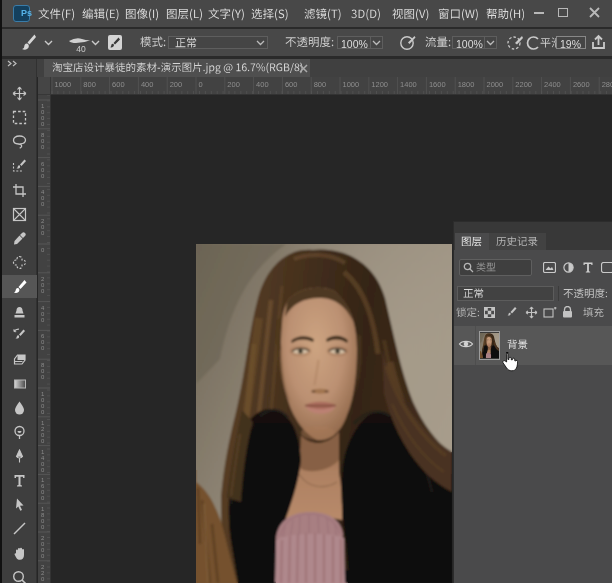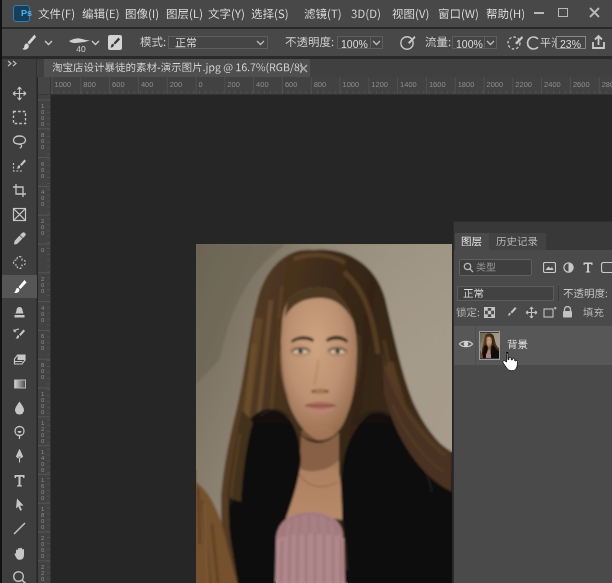--- a/index.html
+++ b/index.html
@@ -166,21 +166,21 @@
       <path d="M12 5 A6 6 0 1 0 12 13" fill="none" stroke="#c9c9c9" stroke-width="1.7"></path>
     </svg>
 <div style="position:absolute;left:540.0px;top:36.5px;width:25.1px;height:12.1px;">
       <svg width="25.1" height="12.1" viewBox="0 0 25.1 12.1" style="position:absolute;left:0;top:0;overflow:visible">
         <g transform="translate(0,9.7) scale(0.1100)">
           <path d="M17 -63C21 -56 25 -46 27 -40L34 -42C32 -48 28 -58 24 -65ZM76 -66C73 -58 68 -48 65 -42L71 -40C75 -46 80 -55 83 -63ZM5 -35V-27H46V8H54V-27H95V-35H54V-70H89V-77H10V-70H46V-35Z M109 -78C115 -74 123 -68 127 -65L132 -70C128 -74 120 -79 114 -83ZM104 -50C110 -47 117 -42 121 -39L126 -45C122 -48 114 -52 109 -55ZM108 2 114 6C119 -3 125 -15 129 -25L124 -30C119 -19 112 -6 108 2ZM146 -22H178V-14H146ZM146 -27V-34H178V-27ZM139 -40V8H146V-9H178V0C178 2 178 2 176 2C175 2 170 2 165 2C166 4 167 6 167 8C174 8 179 8 182 7C184 6 185 4 185 0V-40ZM140 -80V-53H129V-36H136V-47H188V-36H195V-53H185V-80ZM147 -53V-62H160V-53ZM178 -53H166V-68H147V-74H178Z M214 -39C218 -39 220 -42 220 -46C220 -50 218 -53 214 -53C210 -53 207 -50 207 -46C207 -42 210 -39 214 -39ZM214 1C218 1 220 -2 220 -6C220 -10 218 -13 214 -13C210 -13 207 -10 207 -6C207 -2 210 1 214 1Z" fill="#d0d0d0"></path>
         </g>
       </svg>
     </div>
 <div class="abs" style="left:556px;top:36px;width:30px;height:13px;border:1px solid #888;background:#454545"></div>
-<div class="abs" style="left:560px;top:38px;color:#ddd;font-size:10.5px">23%</div>
+<div class="abs" style="left:560px;top:38px;color:#ddd;font-size:10.5px">19%</div>
 <svg class="abs" style="left:591px;top:34px" width="15" height="17">
       <path d="M7.5 2 L7.5 11 M4 5.5 L7.5 2 L11 5.5" stroke="#c9c9c9" stroke-width="1.8" fill="none"></path>
       <path d="M2 8 L2 14 L13 14 L13 8" stroke="#c9c9c9" stroke-width="1.8" fill="none"></path>
     </svg>
 <div class="abs" style="left:2px;top:59px;width:610px;height:18px;background:#404040"></div>
 <div class="abs" style="left:44px;top:59px;width:266px;height:18px;background:#4f4f4f"></div>
 <div style="position:absolute;left:52.0px;top:61.5px;width:251.4px;height:11.6px;">
       <svg width="251.4" height="11.6" viewBox="0 0 251.4 11.6" style="position:absolute;left:0;top:0;overflow:visible">
         <g transform="translate(0,9.2) scale(0.1050)">
           <path d="M9 -77C14 -75 22 -71 25 -68L30 -74C26 -76 19 -80 14 -82ZM4 -50C9 -48 16 -44 19 -41L23 -47C20 -50 13 -53 8 -55ZM6 1 13 6C18 -4 23 -16 27 -26L21 -31C17 -20 11 -7 6 1ZM42 -84C38 -72 30 -59 22 -51C24 -50 27 -48 28 -47C32 -51 36 -56 40 -62H85C85 -20 84 -4 81 0C80 1 79 1 77 1C75 1 69 1 62 1C64 3 65 6 65 8C70 8 76 8 80 8C83 7 86 6 88 4C91 -1 92 -17 92 -65C92 -66 92 -69 92 -69H43C46 -73 48 -78 49 -82ZM36 -25V-6H75V-25H69V-12H59V-30H80V-36H59V-45H75V-51H48C49 -54 50 -56 52 -59L45 -60C42 -53 38 -45 33 -40C34 -40 37 -38 39 -37C41 -40 43 -42 45 -45H52V-36H30V-30H52V-12H42V-25Z M161 -17C167 -13 174 -6 177 -3L183 -7C179 -11 172 -17 167 -21ZM143 -83C145 -80 147 -75 148 -72H108V-50H116V-64H184V-52H116V-45H146V-29H119V-22H146V-2H107V5H194V-2H154V-22H182V-29H154V-45H184V-50H192V-72H157C155 -75 153 -81 150 -85Z M229 -29V7H236V3H279V6H286V-29H259V-42H291V-49H259V-61H251V-29ZM236 -4V-22H279V-4ZM247 -82C249 -79 250 -75 252 -72H212V-46C212 -31 212 -11 203 4C205 4 208 7 210 8C219 -7 220 -30 220 -46V-65H294V-72H260C259 -75 256 -80 254 -84Z M312 -78C318 -73 324 -66 327 -62L332 -67C329 -71 322 -78 317 -82ZM304 -53V-45H318V-10C318 -5 315 -2 313 0C315 1 317 4 318 6C319 4 322 2 340 -11C339 -13 337 -16 337 -18L326 -9V-53ZM349 -80V-69C349 -62 347 -54 334 -48C335 -46 338 -44 339 -42C353 -49 356 -60 356 -69V-73H374V-57C374 -50 375 -47 382 -47C383 -47 388 -47 390 -47C392 -47 394 -47 395 -47C395 -49 395 -52 394 -54C393 -54 391 -53 390 -53C388 -53 384 -53 383 -53C381 -53 381 -54 381 -57V-80ZM380 -33C377 -25 372 -18 365 -13C358 -18 353 -25 349 -33ZM338 -40V-33H344L342 -32C346 -23 352 -15 359 -9C352 -4 343 0 334 2C336 3 337 6 338 8C347 5 357 2 365 -4C372 2 381 6 392 8C393 6 395 3 396 2C387 0 378 -4 371 -9C379 -16 386 -26 390 -38L386 -40L384 -40Z M414 -78C419 -73 426 -66 430 -62L435 -67C431 -71 424 -78 419 -82ZM405 -53V-45H420V-9C420 -5 417 -2 416 -1C417 1 419 4 420 6C421 4 424 2 443 -12C442 -13 441 -16 440 -18L428 -10V-53ZM463 -84V-51H437V-43H463V8H470V-43H496V-51H470V-84Z M524 -64H576V-57H524ZM524 -75H576V-69H524ZM513 0 516 6C524 3 534 0 544 -4L543 -9C532 -6 520 -2 513 0ZM546 -22V1C546 2 546 2 545 2C543 2 539 2 534 2C535 4 536 6 536 8C543 8 547 8 550 7C553 6 553 4 553 1V-22ZM554 -4C564 -2 576 3 582 6L586 1C579 -2 567 -6 558 -9ZM527 -16C529 -14 532 -10 534 -8L540 -11C538 -14 535 -17 532 -19ZM568 -20C566 -18 563 -13 561 -11L566 -8C568 -10 572 -14 574 -17ZM511 -45V-40H530V-32H506V-26H528C521 -21 512 -16 504 -14C505 -13 507 -10 508 -9C518 -12 530 -18 537 -26H564C571 -19 582 -13 592 -10C593 -11 595 -14 597 -15C589 -17 579 -21 573 -26H594V-32H570V-40H589V-45H570V-52H584V-80H517V-52H530V-45ZM538 -52H562V-45H538ZM538 -32V-40H562V-32Z M624 -84C620 -77 611 -68 603 -63C604 -62 606 -59 607 -58C616 -64 625 -73 631 -81ZM640 -35C639 -18 636 -5 627 4C628 5 631 7 632 8C637 3 641 -3 643 -11C651 4 663 7 679 7H695C695 5 696 1 697 0C694 0 682 0 679 0C676 0 672 0 669 -1V-22H692V-28H669V-43H696V-50H668V-64H691V-71H668V-84H661V-71H638V-64H661V-50H633V-43H661V-3C655 -6 649 -11 646 -20C647 -25 647 -30 648 -35ZM627 -64C621 -53 611 -43 602 -36C603 -34 606 -31 606 -29C610 -32 614 -36 618 -40V8H625V-48C628 -52 631 -57 634 -61Z M755 -42C761 -35 768 -25 770 -19L777 -23C774 -29 767 -38 761 -46ZM724 -84C723 -79 722 -73 720 -68H709V5H716V-2H744V-68H727C728 -72 730 -78 732 -83ZM716 -61H737V-40H716ZM716 -9V-34H737V-9ZM760 -84C757 -71 751 -57 744 -48C746 -47 749 -45 751 -44C754 -48 757 -54 760 -61H786C784 -21 783 -6 780 -2C778 -1 777 -1 775 -1C773 -1 767 -1 760 -1C762 1 763 4 763 6C768 6 774 6 778 6C781 6 784 5 786 2C790 -3 791 -18 793 -64C793 -65 793 -68 793 -68H763C764 -73 766 -78 767 -83Z M864 -9C872 -4 883 2 888 6L894 2C888 -3 877 -9 869 -13ZM829 -13C823 -7 814 -2 805 2C806 3 809 5 810 7C819 3 829 -4 836 -10ZM819 -29C821 -30 824 -30 844 -32C835 -28 827 -25 824 -24C818 -22 813 -20 810 -20C810 -18 811 -15 812 -14C814 -14 818 -15 848 -16V-1C848 0 848 1 846 1C844 1 839 1 833 1C834 3 835 6 836 8C843 8 848 8 851 6C854 5 855 3 855 -1V-17L880 -18C883 -16 885 -14 887 -12L893 -16C888 -21 880 -27 873 -32L867 -28C869 -26 872 -25 874 -23L833 -21C847 -26 861 -32 874 -39L869 -44C865 -42 861 -39 857 -37L834 -36C839 -38 844 -41 850 -44L847 -46H895V-52H854V-59H884V-64H854V-71H890V-77H854V-84H846V-77H810V-71H846V-64H816V-59H846V-52H805V-46H841C834 -42 827 -39 824 -38C822 -37 819 -36 817 -36C818 -34 819 -31 819 -29Z M978 -84V-62H948V-55H975C968 -40 954 -23 942 -14C944 -13 946 -10 947 -8C958 -16 970 -31 978 -45V-2C978 0 977 0 975 0C973 0 967 0 960 0C961 2 963 6 963 8C972 8 978 8 981 6C984 5 986 3 986 -2V-55H996V-62H986V-84ZM923 -84V-63H906V-55H922C918 -41 910 -26 903 -18C904 -16 906 -12 907 -10C913 -17 918 -29 923 -40V8H930V-44C934 -38 940 -31 942 -28L947 -34C944 -37 934 -49 930 -53V-55H944V-63H930V-84Z M1005 -24H1030V-32H1005Z M1102 -6C1109 -2 1119 4 1123 7L1129 3C1124 -1 1115 -7 1107 -10ZM1083 -10C1078 -5 1069 -1 1061 2C1062 3 1065 6 1066 8C1074 4 1084 -1 1090 -7ZM1044 -77C1049 -74 1056 -70 1060 -68L1064 -74C1061 -76 1054 -80 1049 -83ZM1038 -50C1043 -48 1050 -44 1054 -41L1058 -48C1054 -50 1048 -53 1042 -56ZM1041 1 1048 6C1053 -4 1058 -16 1062 -26L1056 -31C1052 -20 1046 -7 1041 1ZM1088 -83C1090 -80 1091 -77 1092 -74H1066V-58H1072V-68H1120V-58H1128V-74H1101C1100 -78 1098 -82 1096 -84ZM1076 -26H1092V-17H1076ZM1100 -26H1117V-17H1100ZM1076 -40H1092V-31H1076ZM1100 -40H1117V-31H1100ZM1073 -59V-53H1092V-45H1069V-11H1124V-45H1100V-53H1120V-59Z M1158 -35C1154 -24 1146 -13 1138 -6C1140 -5 1144 -2 1145 -1C1153 -9 1161 -21 1166 -33ZM1203 -32C1210 -22 1218 -9 1221 -1L1228 -4C1225 -13 1217 -26 1210 -35ZM1150 -77V-69H1220V-77ZM1141 -52V-45H1181V-2C1181 0 1180 0 1178 0C1176 0 1170 0 1163 0C1164 2 1166 6 1166 8C1175 8 1181 8 1184 7C1188 5 1189 3 1189 -2V-45H1229V-52Z M1272 -28C1280 -26 1290 -23 1296 -20L1299 -25C1294 -28 1283 -31 1275 -32ZM1262 -15C1276 -14 1293 -10 1303 -6L1306 -12C1296 -15 1279 -19 1266 -20ZM1243 -80V8H1250V4H1319V8H1326V-80ZM1250 -3V-73H1319V-3ZM1276 -71C1271 -63 1262 -55 1254 -50C1256 -49 1258 -46 1259 -45C1262 -47 1265 -50 1268 -52C1271 -49 1275 -46 1279 -43C1271 -39 1261 -36 1252 -35C1253 -33 1255 -30 1256 -28C1266 -31 1276 -34 1286 -40C1294 -35 1303 -32 1313 -30C1314 -31 1316 -34 1317 -35C1308 -37 1299 -40 1292 -43C1299 -48 1305 -54 1310 -61L1305 -63L1304 -63H1278C1280 -65 1281 -67 1282 -69ZM1272 -56 1273 -57H1299C1296 -53 1291 -50 1285 -46C1280 -49 1276 -53 1272 -56Z M1353 -81V-48C1353 -30 1351 -12 1338 2C1340 4 1343 6 1344 8C1354 -2 1358 -14 1359 -27H1402V8H1410V-34H1360C1360 -39 1360 -44 1360 -48V-50H1425V-58H1397V-84H1389V-58H1360V-81Z M1449 1C1452 1 1455 -2 1455 -6C1455 -10 1452 -13 1449 -13C1445 -13 1442 -10 1442 -6C1442 -2 1445 1 1449 1Z M1466 24C1477 24 1481 17 1481 6V-54H1472V6C1472 13 1470 17 1465 17C1463 17 1461 16 1460 16L1458 23C1460 24 1463 24 1466 24ZM1476 -66C1480 -66 1482 -68 1482 -72C1482 -75 1480 -78 1476 -78C1473 -78 1470 -75 1470 -72C1470 -68 1473 -66 1476 -66Z M1499 23H1508V4L1508 -5C1513 -1 1518 1 1523 1C1536 1 1547 -9 1547 -28C1547 -45 1539 -56 1525 -56C1519 -56 1513 -52 1508 -48H1508L1507 -54H1499ZM1522 -6C1518 -6 1513 -8 1508 -12V-41C1514 -45 1518 -48 1523 -48C1533 -48 1537 -40 1537 -28C1537 -14 1531 -6 1522 -6Z M1580 25C1596 25 1607 16 1607 6C1607 -3 1601 -7 1588 -7H1577C1570 -7 1568 -9 1568 -13C1568 -16 1569 -17 1571 -19C1574 -18 1577 -17 1579 -17C1591 -17 1599 -24 1599 -36C1599 -41 1598 -45 1595 -47H1606V-54H1587C1585 -55 1582 -56 1579 -56C1568 -56 1559 -48 1559 -36C1559 -30 1563 -24 1566 -22V-21C1563 -19 1560 -16 1560 -11C1560 -7 1562 -4 1565 -2V-2C1560 1 1557 6 1557 10C1557 20 1566 25 1580 25ZM1579 -23C1573 -23 1568 -28 1568 -36C1568 -44 1573 -49 1579 -49C1586 -49 1591 -44 1591 -36C1591 -28 1586 -23 1579 -23ZM1581 19C1571 19 1565 15 1565 9C1565 6 1567 3 1571 0C1573 1 1576 1 1578 1H1587C1594 1 1598 3 1598 8C1598 13 1591 19 1581 19Z M1676 17C1684 17 1691 16 1697 12L1695 6C1690 9 1683 11 1676 11C1657 11 1643 -1 1643 -23C1643 -49 1662 -66 1682 -66C1703 -66 1713 -53 1713 -35C1713 -20 1705 -12 1698 -12C1692 -12 1690 -16 1692 -25L1697 -47H1691L1689 -43H1689C1687 -46 1684 -48 1680 -48C1667 -48 1659 -34 1659 -22C1659 -12 1664 -6 1672 -6C1677 -6 1682 -10 1686 -14H1686C1687 -8 1691 -6 1697 -6C1708 -6 1720 -16 1720 -35C1720 -57 1706 -72 1683 -72C1658 -72 1636 -53 1636 -23C1636 3 1654 17 1676 17ZM1674 -13C1669 -13 1666 -16 1666 -23C1666 -31 1671 -42 1680 -42C1683 -42 1685 -40 1687 -37L1684 -19C1680 -15 1677 -13 1674 -13Z M1757 0H1797V-8H1782V-73H1775C1771 -71 1766 -69 1760 -68V-62H1773V-8H1757Z M1833 1C1845 1 1855 -8 1855 -22C1855 -38 1847 -46 1834 -46C1828 -46 1822 -42 1818 -37C1818 -59 1826 -67 1836 -67C1841 -67 1845 -65 1848 -62L1853 -67C1849 -72 1844 -75 1836 -75C1822 -75 1809 -64 1809 -35C1809 -11 1819 1 1833 1ZM1818 -29C1823 -36 1828 -39 1833 -39C1842 -39 1846 -32 1846 -22C1846 -12 1840 -6 1833 -6C1824 -6 1819 -14 1818 -29Z M1873 1C1876 1 1879 -2 1879 -6C1879 -10 1876 -13 1873 -13C1869 -13 1866 -10 1866 -6C1866 -2 1869 1 1873 1Z M1906 0H1916C1917 -29 1920 -46 1937 -68V-73H1892V-66H1927C1913 -46 1908 -28 1906 0Z M1963 -28C1973 -28 1979 -37 1979 -52C1979 -66 1973 -75 1963 -75C1953 -75 1946 -66 1946 -52C1946 -37 1953 -28 1963 -28ZM1963 -34C1957 -34 1953 -40 1953 -52C1953 -63 1957 -69 1963 -69C1968 -69 1972 -63 1972 -52C1972 -40 1968 -34 1963 -34ZM1965 1H1971L2011 -75H2005ZM2014 1C2024 1 2030 -7 2030 -22C2030 -37 2024 -45 2014 -45C2004 -45 1997 -37 1997 -22C1997 -7 2004 1 2014 1ZM2014 -4C2008 -4 2004 -10 2004 -22C2004 -34 2008 -39 2014 -39C2019 -39 2024 -34 2024 -22C2024 -10 2019 -4 2014 -4Z M2058 20 2064 17C2055 3 2051 -14 2051 -31C2051 -48 2055 -65 2064 -79L2058 -82C2049 -67 2043 -51 2043 -31C2043 -11 2049 5 2058 20Z M2087 -38V-66H2100C2111 -66 2117 -62 2117 -53C2117 -43 2111 -38 2100 -38ZM2118 0H2129L2110 -32C2120 -34 2127 -41 2127 -53C2127 -68 2116 -73 2101 -73H2078V0H2087V-31H2100Z M2170 1C2180 1 2188 -2 2193 -7V-38H2169V-30H2184V-11C2182 -8 2176 -7 2171 -7C2156 -7 2147 -18 2147 -37C2147 -55 2156 -66 2171 -66C2178 -66 2183 -63 2187 -60L2192 -66C2188 -70 2181 -75 2171 -75C2152 -75 2137 -60 2137 -37C2137 -13 2151 1 2170 1Z M2210 0H2234C2250 0 2262 -7 2262 -22C2262 -32 2255 -37 2247 -39V-40C2254 -42 2257 -48 2257 -55C2257 -68 2247 -73 2232 -73H2210ZM2220 -42V-66H2231C2242 -66 2248 -63 2248 -54C2248 -47 2243 -42 2231 -42ZM2220 -7V-35H2232C2245 -35 2252 -31 2252 -22C2252 -12 2245 -7 2232 -7Z M2267 18H2274L2304 -79H2297Z M2333 1C2347 1 2356 -7 2356 -18C2356 -28 2350 -33 2344 -37V-37C2348 -41 2354 -47 2354 -55C2354 -66 2346 -74 2333 -74C2322 -74 2313 -67 2313 -56C2313 -48 2318 -43 2323 -39V-38C2317 -35 2310 -28 2310 -18C2310 -7 2320 1 2333 1ZM2338 -40C2330 -43 2322 -47 2322 -56C2322 -63 2327 -68 2333 -68C2341 -68 2346 -62 2346 -55C2346 -49 2343 -44 2338 -40ZM2333 -6C2325 -6 2318 -11 2318 -19C2318 -26 2322 -32 2328 -36C2338 -31 2347 -28 2347 -18C2347 -11 2342 -6 2333 -6Z M2371 20C2380 5 2385 -11 2385 -31C2385 -51 2380 -67 2371 -82L2365 -79C2374 -65 2378 -48 2378 -31C2378 -14 2374 3 2365 17Z" fill="#d6d6d6"></path>

